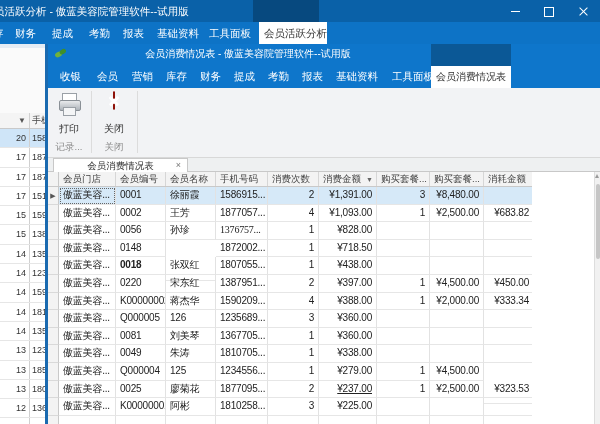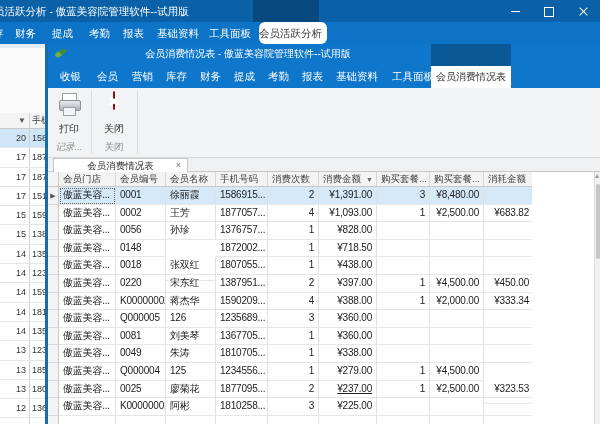--- a/index.html
+++ b/index.html
@@ -13,21 +13,21 @@
   .win-controls{position:absolute;right:0;top:0;height:22px;width:110px;}
   .wc{position:absolute;top:0;width:26px;height:22px;}
   .wc-min{right:72px;} .wc-max{right:38px;} .wc-close{right:4px;}
   .min-glyph{position:absolute;left:9px;top:11px;width:9px;height:1px;background:#fff;}
   .max-glyph{position:absolute;left:8px;top:7px;width:8px;height:8px;border:1px solid #fff;}
   .x1,.x2{position:absolute;left:8px;top:11px;width:11px;height:1px;background:#fff;}
   .x1{transform:rotate(45deg);} .x2{transform:rotate(-45deg);}
 
   .bg-menubar{position:absolute;left:0;top:22px;width:600px;height:22px;background:#0d73c6;overflow:hidden;}
   .bg-menu-item{position:absolute;top:0;height:22px;line-height:22px;color:#fff;font-size:10.5px;white-space:nowrap;}
-  .bg-active-tab{position:absolute;left:259px;top:0;width:68px;height:22px;background:#fff;color:#333;font-size:10.5px;line-height:22px;text-align:left;border-radius:6px;}
+  .bg-active-tab{position:absolute;left:259px;top:0;width:68px;height:22px;background:#fff;color:#333;font-size:10.5px;line-height:22px;text-align:right;}
 
   .bg-content{position:absolute;left:0;top:44px;width:45px;height:380px;background:#fafafa;overflow:hidden;}
   .bg-topstrip{position:absolute;left:0;top:0;width:45px;height:4px;background:#e4ecf4;}
   .bg-table{position:absolute;left:0;top:69px;width:45px;height:311px;background:#fff;overflow:hidden;}
   .bgt-row{display:flex;width:45px;height:19.3px;border-bottom:1px solid #e6e6e6;box-sizing:border-box;background:#fff;}
   .bgt-head{height:16px;background:#f4f4f4;border-bottom:1px solid #c9c9c9;}
   .bgt-sel{background:#cfe5f8;}
   .bgt-c0{width:30px;box-sizing:border-box;border-right:1px solid #d0d0d0;text-align:right;padding:0 3px 0 0;font-size:9px;color:#333;line-height:18px;overflow:hidden;}
   .bgt-head .bgt-c0{line-height:15px;color:#555;font-size:8px;}
   .bgt-c1{width:15px;box-sizing:border-box;padding-left:2px;font-size:9px;color:#333;line-height:18px;overflow:hidden;white-space:nowrap;}
@@ -220,21 +220,21 @@
         <span class="rib-label">打印</span>
       </div>
       <div class="rib-btn" style="left:46px;">
         <span class="ico">
           <span class="redx"><span class="rx1"></span><span class="rx2"></span></span>
         </span>
         <span class="rib-label">关闭</span>
       </div>
       <div class="rib-sep" style="left:43px;"></div>
       <div class="rib-sep" style="left:89px;"></div>
-      <div class="grp-label" style="left:-1px;font-style:italic;">记录...</div>
+      <div class="grp-label" style="left:-1px;">记录...</div>
       <div class="grp-label" style="left:44px;">关闭</div>
     </div>
 
     <div class="iw-tabbar">
       <div class="doc-tab">
         <span>会员消费情况表</span>
         <span class="doc-tab-close">×</span>
       </div>
     </div>
 
@@ -280,21 +280,21 @@
             <div class="cell num" style="width: 54px;">¥2,500.00</div>
             <div class="cell num" style="width: 50px;">¥683.82</div>
             <div class="cell num" style="width: 51px;"></div>
             <div class="cell" style="width: 9px;"></div>
           </div>
           <div class="trow">
             <div class="gutter"></div>
             <div class="cell" style="width: 57px;">傲蓝美容...</div>
             <div class="cell" style="width: 50px;">0056</div>
             <div class="cell" style="width: 50px;">孙珍</div>
-            <div class="cell" style="width: 52px;">1376757...</div>
+            <div class="cell" style="width: 52px; font-family: Liberation Serif, serif;">1376757...</div>
             <div class="cell num" style="width: 51px;">1</div>
             <div class="cell num" style="width: 58px;">¥828.00</div>
             <div class="cell num" style="width: 53px;"></div>
             <div class="cell num" style="width: 54px;"></div>
             <div class="cell num" style="width: 50px;"></div>
             <div class="cell num" style="width: 51px;"></div>
             <div class="cell" style="width: 9px;"></div>
           </div>
           <div class="trow">
             <div class="gutter"></div>
@@ -306,21 +306,21 @@
             <div class="cell num" style="width: 58px;">¥718.50</div>
             <div class="cell num" style="width: 53px;"></div>
             <div class="cell num" style="width: 54px;"></div>
             <div class="cell num" style="width: 50px;"></div>
             <div class="cell num" style="width: 51px;">3</div>
             <div class="cell" style="width: 9px;"></div>
           </div>
           <div class="trow">
             <div class="gutter"></div>
             <div class="cell" style="width: 57px;">傲蓝美容...</div>
-            <div class="cell" style="width: 50px;">0018</div>
+            <div class="cell" style="width: 50px; font-weight: bold;">0018</div>
             <div class="cell" style="width: 50px;">张双红</div>
             <div class="cell" style="width: 52px;">1807055...</div>
             <div class="cell num" style="width: 51px;">1</div>
             <div class="cell num" style="width: 58px;">¥438.00</div>
             <div class="cell num" style="width: 53px;"></div>
             <div class="cell num" style="width: 54px;"></div>
             <div class="cell num" style="width: 50px;"></div>
             <div class="cell num" style="width: 51px;"></div>
             <div class="cell" style="width: 9px;"></div>
           </div>

